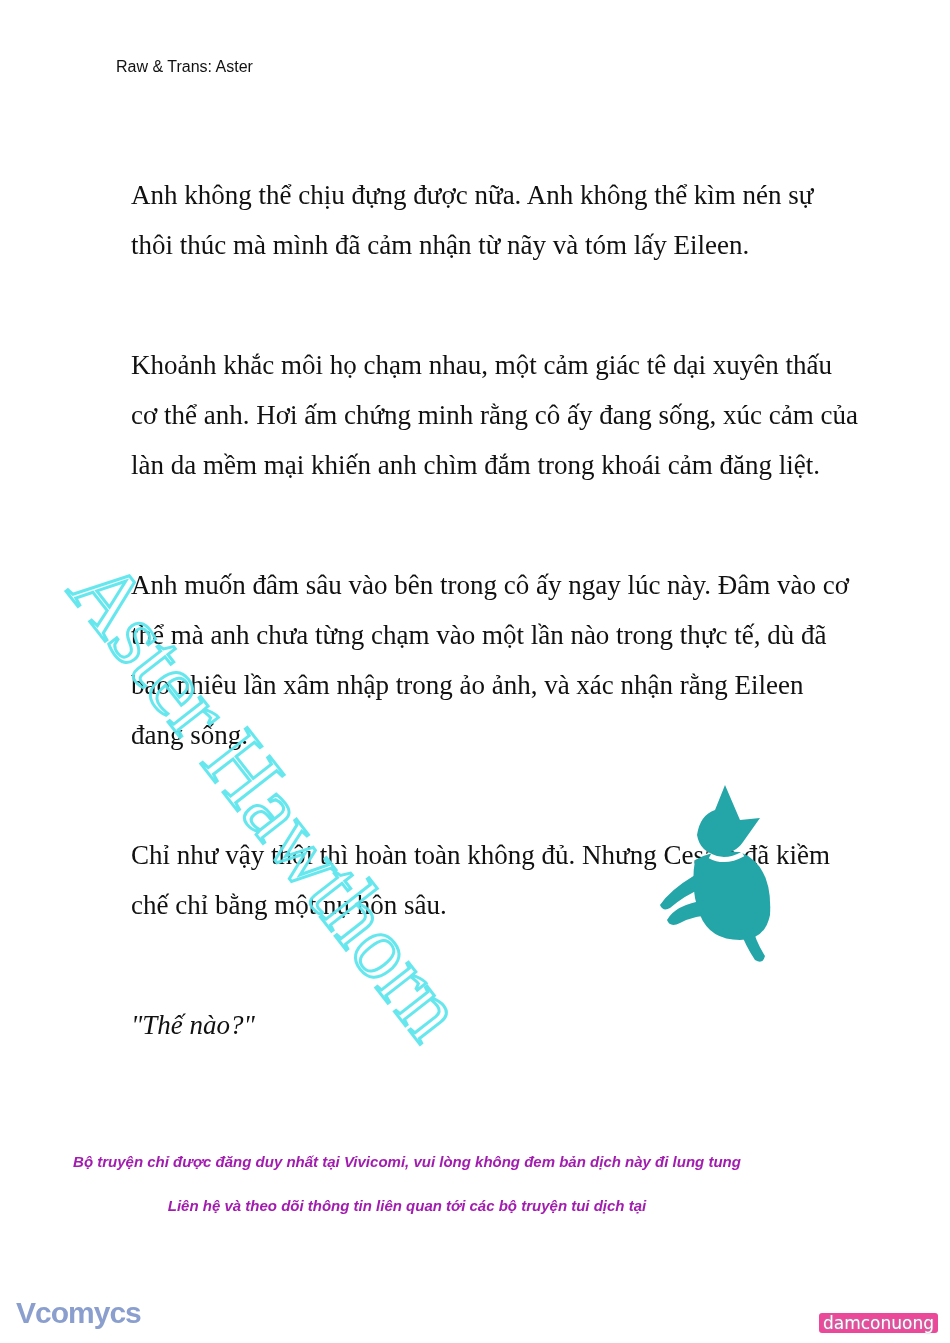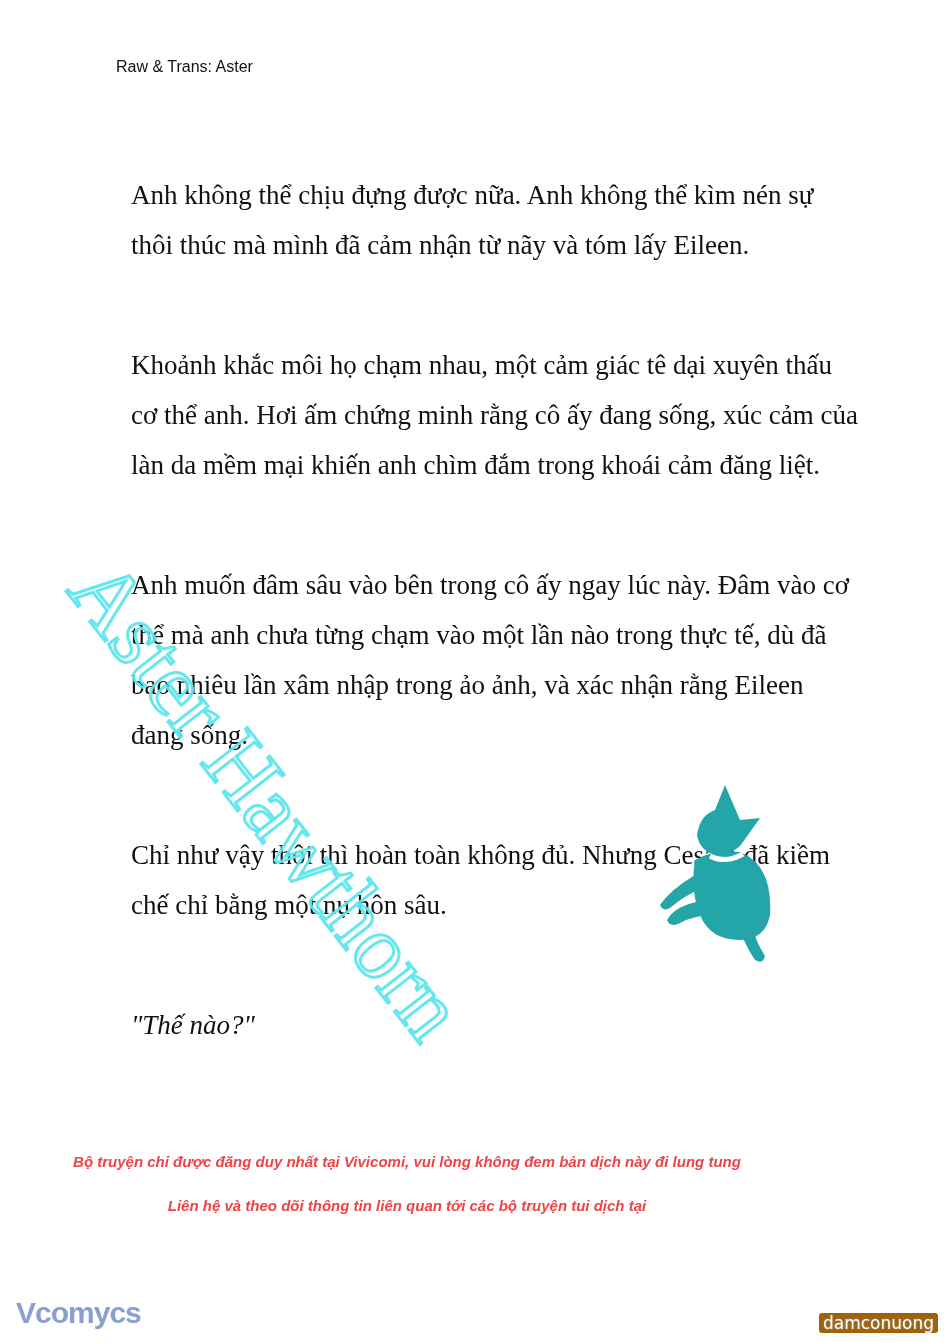--- a/index.html
+++ b/index.html
@@ -1,26 +1,26 @@
 <!DOCTYPE html>
 <html><head>
   <meta charset="utf-8">
   <style>
     html, body { margin: 0; padding: 0; }
     body { width: 950px; height: 1343px; background: #ffffff; position: relative; overflow: hidden; }
     .header { position: absolute; left: 116px; top: 58px; font-family: "Liberation Sans", sans-serif; font-size: 16px; color: #111; }
     .body-text { position: absolute; left: 131px; top: 170px; width: 730px; font-family: "Liberation Serif", serif; font-size: 27px; line-height: 50px; color: #111; }
     .para { margin: 0 0 70px 0; }
     .quote { font-style: italic; margin-top: 0; }
-    .notes { position: absolute; left: 0; width: 814px; top: 1148px; text-align: center; font-family: "Liberation Sans", sans-serif; font-style: italic; font-weight: bold; font-size: 15px; color: #ef4444; }
+    .notes { position: absolute; left: 0; width: 814px; top: 1148px; text-align: center; font-family: "Liberation Sans", sans-serif; font-style: italic; font-weight: bold; font-size: 15px; color: #a21caf; }
     .notes div { height: 44px; line-height: 28px; }
     .watermark { position: absolute; left: 130px; top: 540px; transform-origin: 0 0; transform: rotate(52deg); font-family: "Liberation Serif", serif; font-size: 90px; color: transparent; -webkit-text-stroke: 3px #5ee6ee; white-space: nowrap; pointer-events: none; opacity: 0.95; }
     .cat { position: absolute; left: 655px; top: 780px; width: 130px; height: 185px; }
     .footer-logo-left { position: absolute; left: 16px; top: 1296px; font-family: "Liberation Sans", sans-serif; font-weight: bold; font-size: 30px; color: #8b9fcf; letter-spacing: -1px; }
-    .footer-logo-right { position: absolute; right: 12px; top: 1313px; font-family: "DejaVu Sans", sans-serif; font-size: 17px; color: #fff; background: #a16207; padding: 0 4px; border-radius: 3px; text-shadow: 0 0 2px #8fa0b8; }
+    .footer-logo-right { position: absolute; right: 12px; top: 1313px; font-family: "DejaVu Sans", sans-serif; font-size: 17px; color: #fff; background: #ec4899; padding: 0 4px; border-radius: 3px; text-shadow: 0 0 2px #8fa0b8; }
   </style>
 </head>
 <body>
 
 <div class="header">Raw &amp; Trans: Aster</div>
 
 <div class="body-text">
   <p class="para">Anh không thể chịu đựng được nữa. Anh không thể kìm nén sự thôi thúc mà mình đã cảm nhận từ nãy và tóm lấy Eileen.</p>
   <p class="para">Khoảnh khắc môi họ chạm nhau, một cảm giác tê dại xuyên thấu cơ thể anh. Hơi ấm chứng minh rằng cô ấy đang sống, xúc cảm của làn da mềm mại khiến anh chìm đắm trong khoái cảm đăng liệt.</p>
   <p class="para">Anh muốn đâm sâu vào bên trong cô ấy ngay lúc này. Đâm vào cơ thể mà anh chưa từng chạm vào một lần nào trong thực tế, dù đã bao nhiêu lần xâm nhập trong ảo ảnh, và xác nhận rằng Eileen đang sống.</p>

